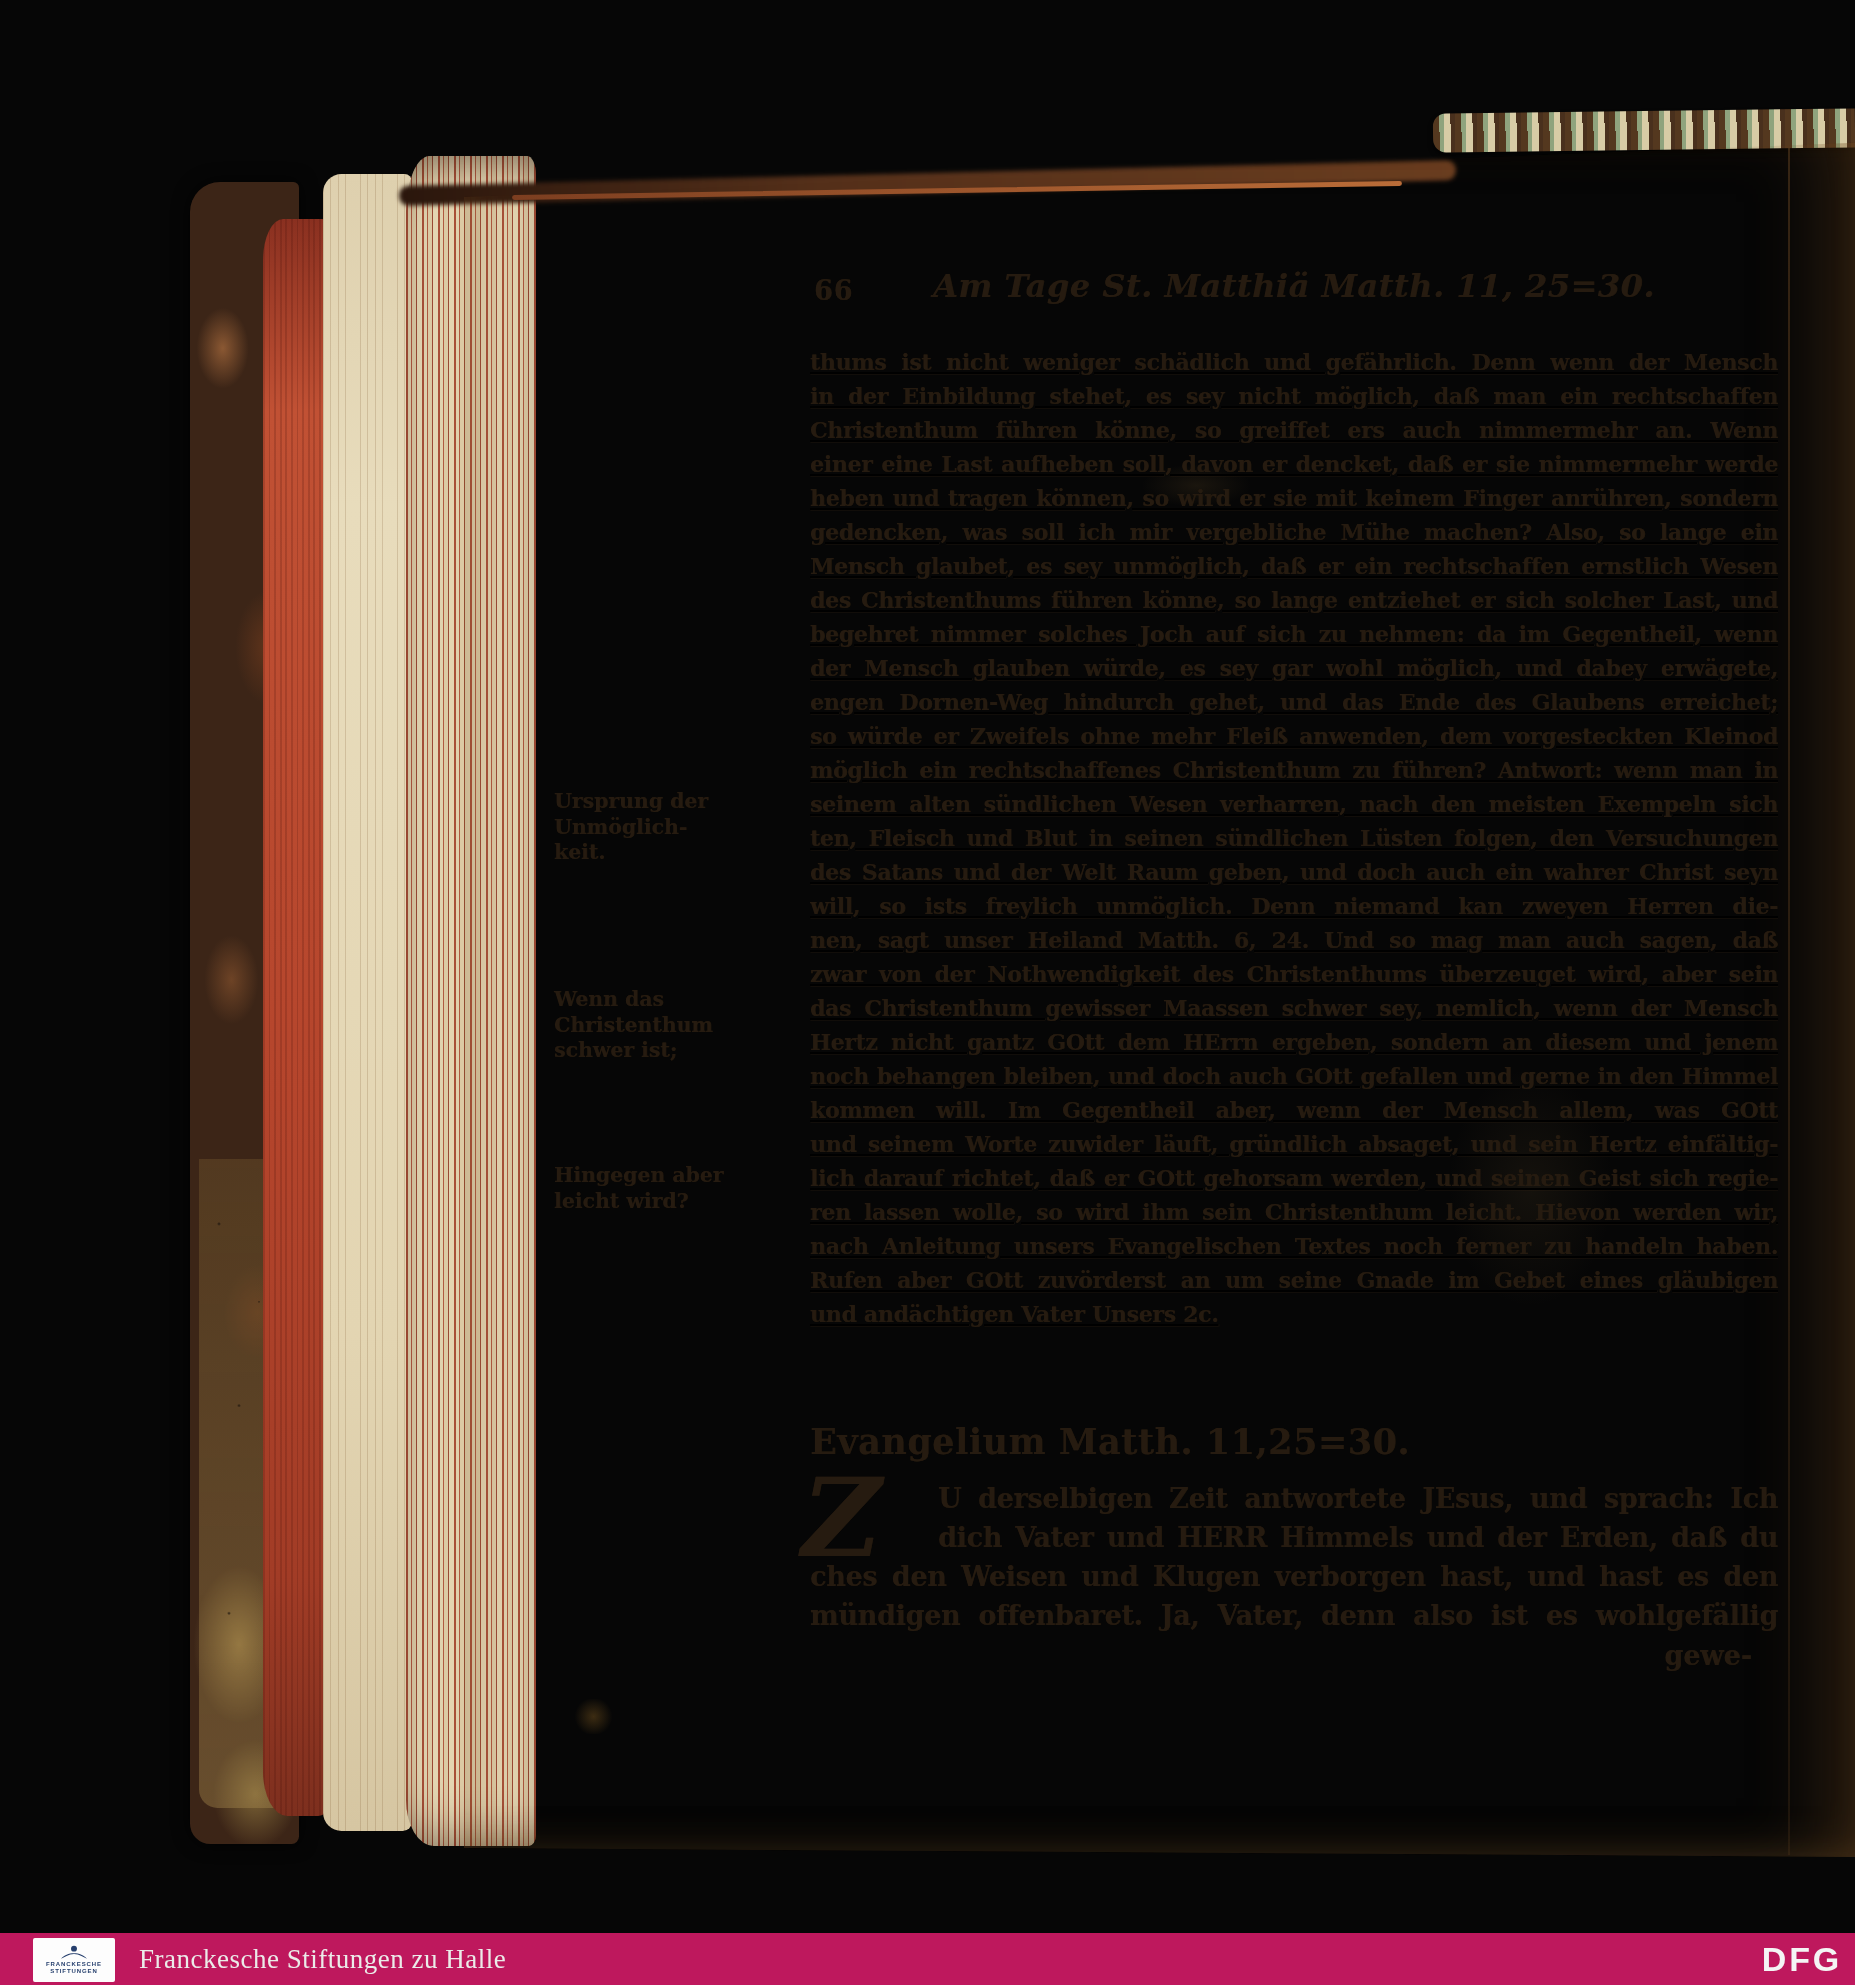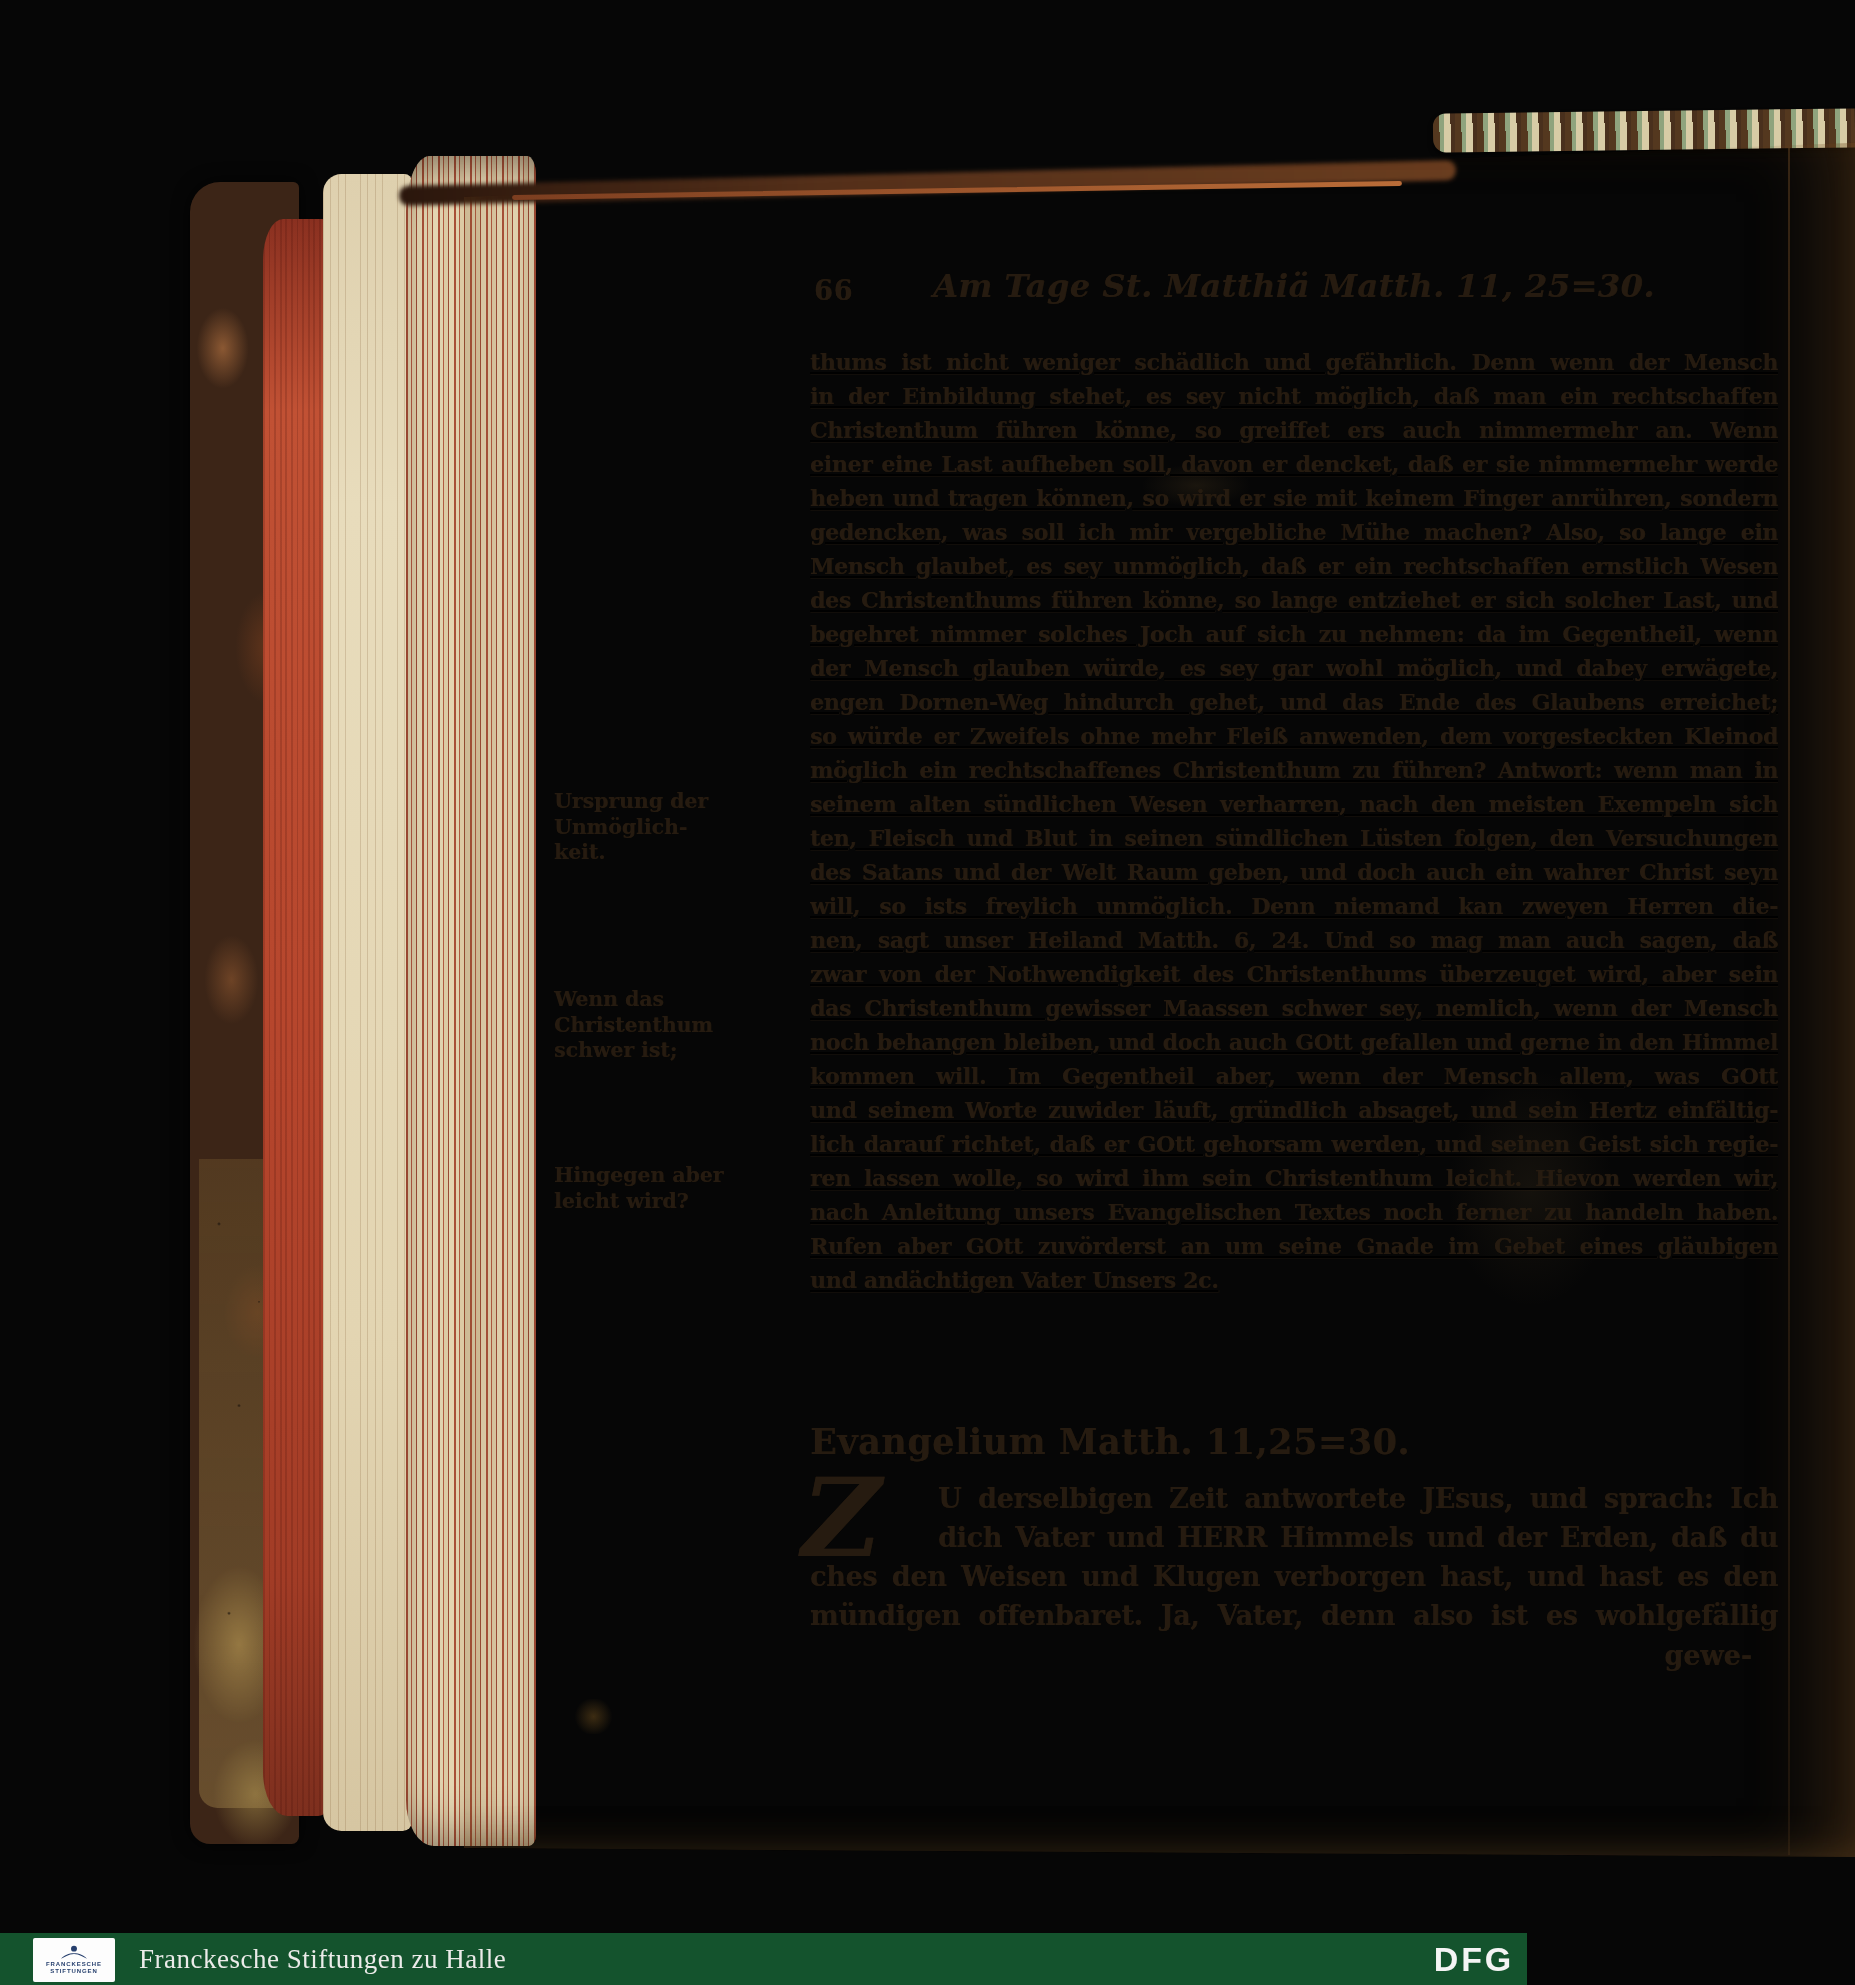--- a/index.html
+++ b/index.html
@@ -86,21 +86,21 @@
   .gospel{position:absolute;left:810px;top:1479px;width:968px;}
   .gl{height:39px;line-height:39px;font-size:27px;font-weight:bold;letter-spacing:-0.3px;
       text-align:justify;text-align-last:justify;overflow:hidden;}
   .gl.indent{padding-left:128px;}
   .dropcap{position:absolute;left:-8.3px;top:-7.4px;font-size:109px;line-height:93px;
     font-weight:bold;font-style:italic;}
   .catchword{margin-top:4.6px;text-align:right;padding-right:26px;
     font-size:27px;font-weight:bold;}
 
   
-  .footer-bar{position:absolute;left:0;top:1933px;width:1527px;height:53px;background:#14532d;z-index:20;}
+  .footer-bar{position:absolute;left:0;top:1933px;width:1855px;height:53px;background:#be185d;z-index:20;}
   .logo-box{position:absolute;left:33px;top:4.6px;width:82px;height:44px;background:#fdfdfd;
     border-radius:1.9px;display:flex;flex-direction:column;align-items:center;justify-content:center;}
   .logo-glyph{width:28px;height:16.7px;}
   .logo-caption{font-family:"Liberation Sans",sans-serif;font-size:6px;letter-spacing:0.9px;
     color:#27406e;line-height:7px;text-align:center;font-weight:bold;}
   .institution{position:absolute;left:139px;top:11px;font-family:"Liberation Serif",serif;
     font-size:27px;color:#ebebe9;letter-spacing:0.5px;}
   .dfg{position:absolute;right:13px;top:7.4px;font-family:"Liberation Sans",sans-serif;
     font-size:34px;font-weight:bold;color:#f4f4f4;letter-spacing:2.8px;}
 </style>
@@ -140,20 +140,21 @@
     <div class="bl ink">engen Dornen-Weg hindurch gehet, und das Ende des Glaubens erreichet;</div>
     <div class="bl ink">so würde er Zweifels ohne mehr Fleiß anwenden, dem vorgesteckten Kleinod</div>
     <div class="bl ink">möglich ein rechtschaffenes Christenthum zu führen? Antwort: wenn man in</div>
     <div class="bl ink">seinem alten sündlichen Wesen verharren, nach den meisten Exempeln sich rich-</div>
     <div class="bl ink">ten, Fleisch und Blut in seinen sündlichen Lüsten folgen, den Versuchungen</div>
     <div class="bl ink">des Satans und der Welt Raum geben, und doch auch ein wahrer Christ seyn</div>
     <div class="bl ink">will, so ists freylich unmöglich.  Denn niemand kan zweyen Herren die-</div>
     <div class="bl ink">nen, sagt unser Heiland Matth. 6, 24.  Und so mag man auch sagen, daß</div>
     <div class="bl ink">zwar von der Nothwendigkeit des Christenthums überzeuget wird, aber sein</div>
     <div class="bl ink">das Christenthum gewisser Maassen schwer sey, nemlich, wenn der Mensch</div>
+    <div class="bl ink">Hertz nicht gantz GOtt dem HErrn ergeben, sondern an diesem und jenem</div>
     <div class="bl ink">noch behangen bleiben, und doch auch GOtt gefallen und gerne in den Himmel</div>
     <div class="bl ink">kommen will.  Im Gegentheil aber, wenn der Mensch allem, was GOtt</div>
     <div class="bl ink">und seinem Worte zuwider läuft, gründlich absaget, und sein Hertz einfältig-</div>
     <div class="bl ink">lich darauf richtet, daß er GOtt gehorsam werden, und seinen Geist sich regie-</div>
     <div class="bl ink">ren lassen wolle, so wird ihm sein Christenthum leicht.  Hievon werden wir,</div>
     <div class="bl ink">nach Anleitung unsers Evangelischen Textes noch ferner zu handeln haben.</div>
     <div class="bl ink">Rufen aber GOtt zuvörderst an um seine Gnade im Gebet eines gläubigen</div>
     <div class="bl ink last">und andächtigen Vater Unsers 2c.</div>
   </div>
 

